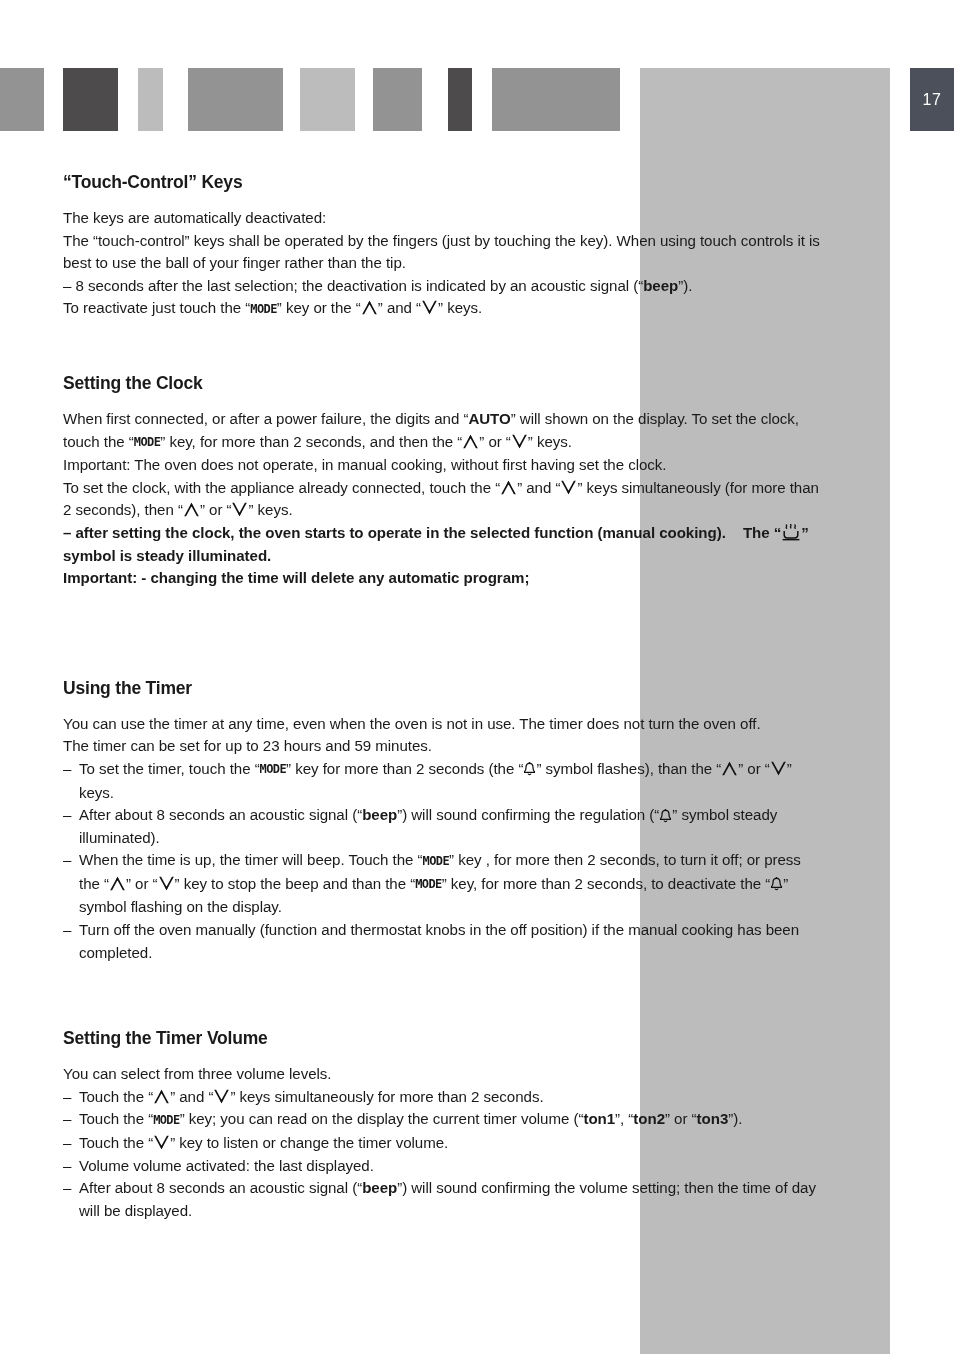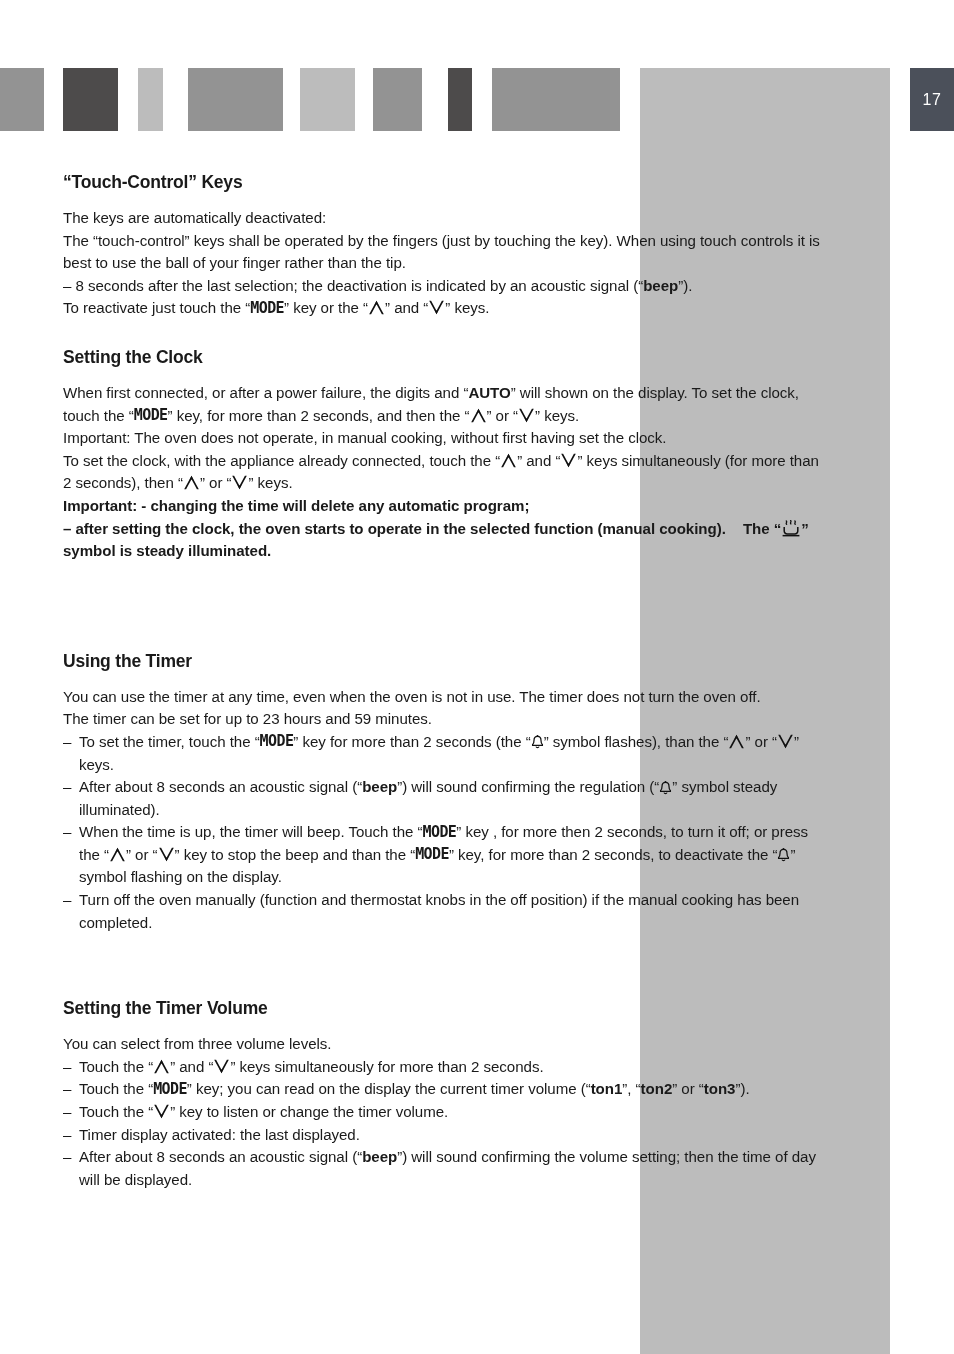--- a/index.html
+++ b/index.html
@@ -46,21 +46,21 @@
     width: 762px;
   }
   h2.section-title {
     font-size: 17.5px;
     font-weight: bold;
     margin: 0 0 14px 0;
     letter-spacing: -0.2px;
     line-height: 1.2;
   }
   .section { margin-bottom: 12px; }
-  #sec-touch  { margin-bottom: 27px; }
+  #sec-touch  { margin-bottom: 52px; }
   #sec-clock  { margin-bottom: 88px; }
   #sec-timer  { margin-bottom: 64px; }
 
   p.para, li.bullet {
     font-size: 15.1px;
     line-height: 22.6px;
     margin: 0;
     letter-spacing: -0.05px;
   }
   ul.bullets { list-style: none; margin: 0; padding: 0; }
@@ -74,21 +74,21 @@
     left: 0; top: 0;
   }
   .strong { font-weight: bold; }
   .bold-block { font-weight: bold; }
   .bold-block .ind { display: inline-block; width: 13px; }
 
   
   .mode-key {
     font-family: "DejaVu Sans Mono", monospace;
     font-weight: bold;
-    font-size: 15px;
+    font-size: 12px;
     letter-spacing: -0.6px;
     position: relative;
     top: -0.5px;
   }
   .gl {
     display: inline-block;
     vertical-align: -3px;
     position: relative;
   }
   .gl svg { display: block; }
@@ -143,26 +143,26 @@
           </svg></span>” and “<span class="gl" style="width: 17px; height: 15px; vertical-align: -2px;"><svg width="17" height="15" viewBox="0 0 17 15">
             <path d="M1.2 0.8 L8.5 14.2 L15.8 0.8 L13.9 0.8 L8.5 10.7 L3.1 0.8 Z" fill="#111"></path>
             <path d="M8.5 14.2 L6.4 9.4 L8.5 10.7 L10.6 9.4 Z" fill="#111"></path>
           </svg></span>” keys simultaneously (for more than 2 seconds), then “<span class="gl" style="width: 17px; height: 15px; vertical-align: -2px;"><svg width="17" height="15" viewBox="0 0 17 15">
             <path d="M1.2 14.2 L8.5 0.8 L15.8 14.2 L13.9 14.2 L8.5 4.3 L3.1 14.2 Z" fill="#111"></path>
             <path d="M8.5 0.8 L10.6 5.6 L8.5 4.3 L6.4 5.6 Z" fill="#111"></path>
           </svg></span>” or “<span class="gl" style="width: 17px; height: 15px; vertical-align: -2px;"><svg width="17" height="15" viewBox="0 0 17 15">
             <path d="M1.2 0.8 L8.5 14.2 L15.8 0.8 L13.9 0.8 L8.5 10.7 L3.1 0.8 Z" fill="#111"></path>
             <path d="M8.5 14.2 L6.4 9.4 L8.5 10.7 L10.6 9.4 Z" fill="#111"></path>
           </svg></span>” keys.</p>
-      <p class="para bold-block">Important: - changing the time will delete any automatic program;</p>
       <p class="para bold-block">– after setting the clock, the oven starts to operate in the selected function (manual cooking). <span class="ind"></span>The “<span class="gl" style="width: 20px; height: 17px; vertical-align: -3.5px;"><svg width="20" height="17" viewBox="0 0 20 17">
             <path d="M5.3 1.0 c1.3 1.1 -1.0 2.2 0.3 3.3 M9.6 0.6 c1.3 1.1 -1.0 2.2 0.3 3.3 M13.9 1.0 c1.3 1.1 -1.0 2.2 0.3 3.3" fill="none" stroke="#111" stroke-width="1.3" stroke-linecap="round"></path>
             <path d="M3.2 7.0 v4.0 a3.0 3.0 0 0 0 3.0 3.0 h7.6 a3.0 3.0 0 0 0 3.0 -3.0 v-4.0" fill="none" stroke="#111" stroke-width="1.5"></path>
             <rect x="1.6" y="14.9" width="16.8" height="1.5" fill="#111"></rect>
           </svg></span>”  symbol is steady illuminated.</p>
+      <p class="para bold-block">Important: - changing the time will delete any automatic program;</p>
     </section>
     <section class="section" id="sec-timer">
       <h2 class="section-title">Using the Timer</h2>
       <p class="para">You can use the timer at any time, even when the oven is not in use. The timer does not turn the oven off.</p>
       <p class="para">The timer can be set for up to 23 hours and 59 minutes.</p>
       <ul class="bullets">
         <li class="bullet">To set the timer, touch the “<span class="mode-key">MODE</span>” key for more than 2 seconds (the “<span class="gl" style="width: 13px; height: 15px; vertical-align: -2.5px;"><svg width="13" height="15" viewBox="0 0 13 15">
               <path d="M6.5 1.0 a0.95 0.95 0 0 1 0.95 0.95 v0.5 h-1.9 v-0.5 A0.95 0.95 0 0 1 6.5 1.0 Z" fill="#111"></path>
               <path d="M6.5 2.4 c-2.4 0 -3.5 1.7 -3.5 4.0 c0 2.0 -0.5 3.3 -1.4 4.1 l0 0.9 h9.8 l0 -0.9 c-0.9 -0.8 -1.4 -2.1 -1.4 -4.1 c0 -2.3 -1.1 -4.0 -3.5 -4.0 Z" fill="none" stroke="#111" stroke-width="1.25"></path>
               <path d="M5.0 12.6 a1.6 1.6 0 0 0 3.0 0" fill="none" stroke="#111" stroke-width="1.2"></path>
@@ -201,17 +201,17 @@
               <path d="M8.5 0.8 L10.6 5.6 L8.5 4.3 L6.4 5.6 Z" fill="#111"></path>
             </svg></span>” and “<span class="gl" style="width: 17px; height: 15px; vertical-align: -2px;"><svg width="17" height="15" viewBox="0 0 17 15">
               <path d="M1.2 0.8 L8.5 14.2 L15.8 0.8 L13.9 0.8 L8.5 10.7 L3.1 0.8 Z" fill="#111"></path>
               <path d="M8.5 14.2 L6.4 9.4 L8.5 10.7 L10.6 9.4 Z" fill="#111"></path>
             </svg></span>” keys simultaneously for more than 2 seconds.</li>
         <li class="bullet" style="text-align: justify;">Touch the “<span class="mode-key">MODE</span>” key; you can read on the display the current timer volume (“<span class="strong">ton1</span>”, “<span class="strong">ton2</span>” or “<span class="strong">ton3</span>”).</li>
         <li class="bullet">Touch the “<span class="gl" style="width: 17px; height: 15px; vertical-align: -2px;"><svg width="17" height="15" viewBox="0 0 17 15">
               <path d="M1.2 0.8 L8.5 14.2 L15.8 0.8 L13.9 0.8 L8.5 10.7 L3.1 0.8 Z" fill="#111"></path>
               <path d="M8.5 14.2 L6.4 9.4 L8.5 10.7 L10.6 9.4 Z" fill="#111"></path>
             </svg></span>” key to listen or change the timer volume.</li>
-        <li class="bullet">Timer display activated: the last displayed.</li>
+        <li class="bullet">Volume volume activated: the last displayed.</li>
         <li class="bullet">After about 8 seconds an acoustic signal (“<span class="strong">beep</span>”) will sound confirming the volume setting; then the time of day will be displayed.</li>
       </ul>
     </section>
   </div>
 
 </body></html>

